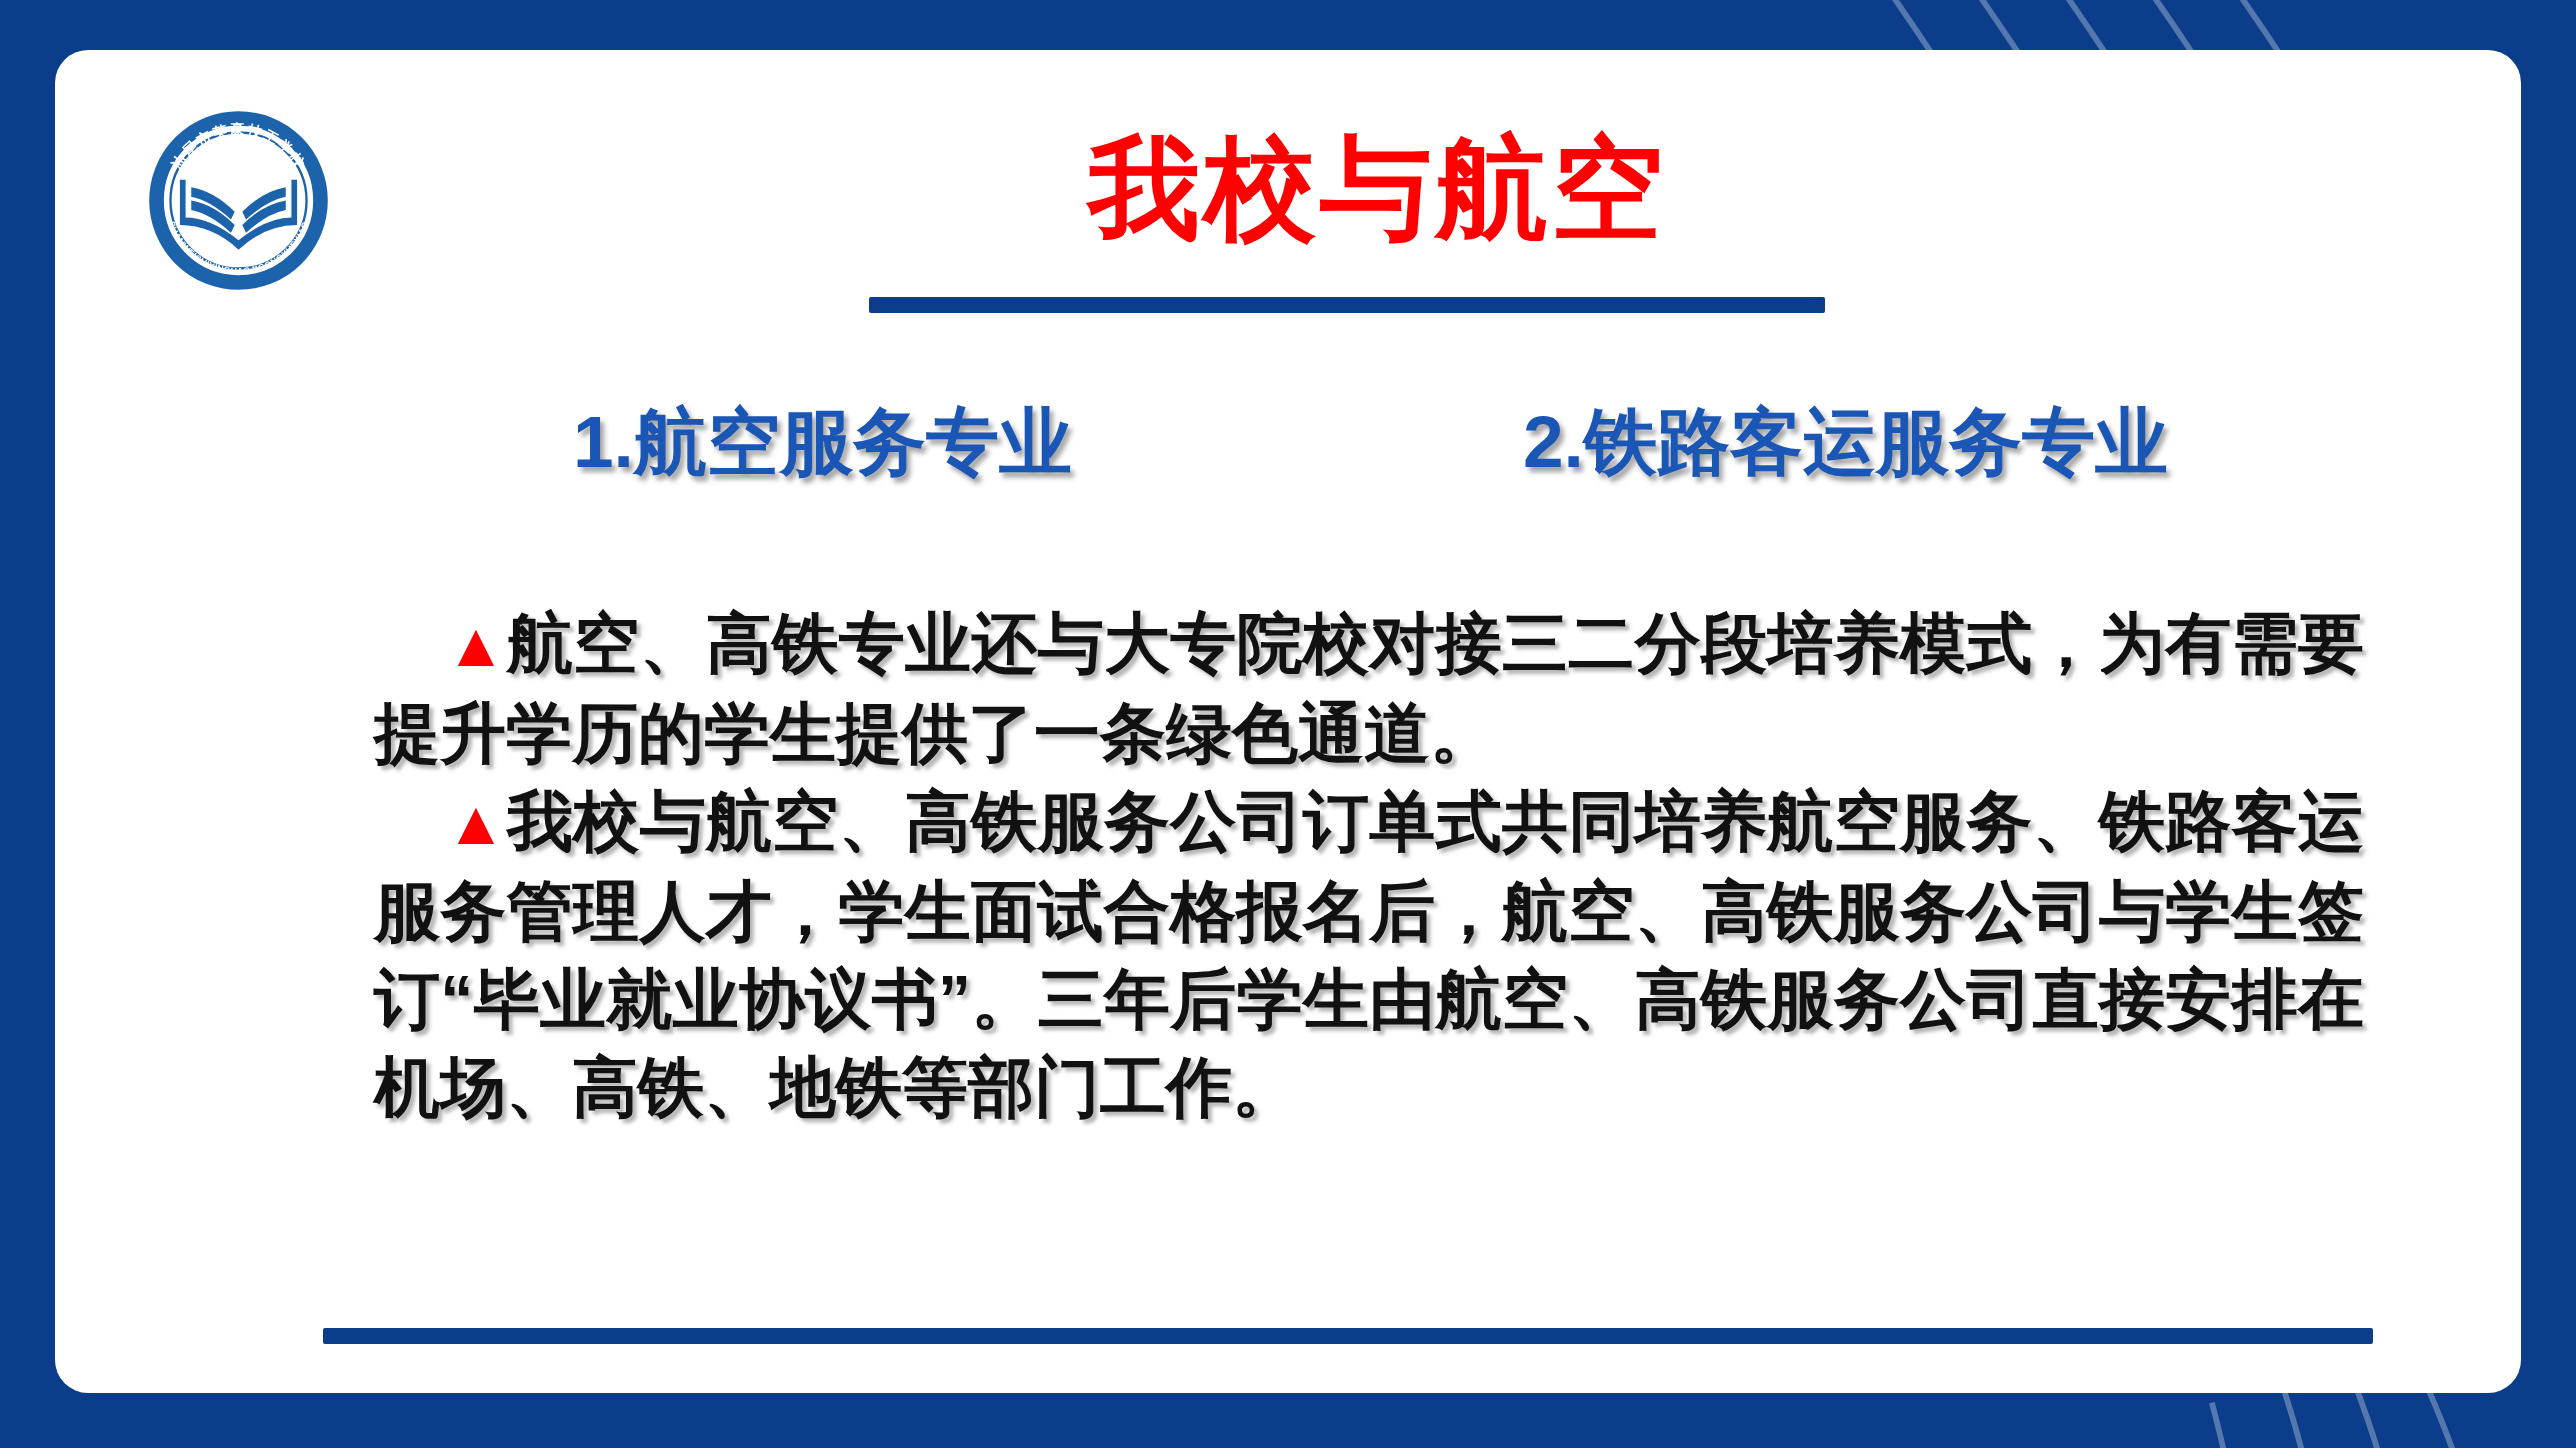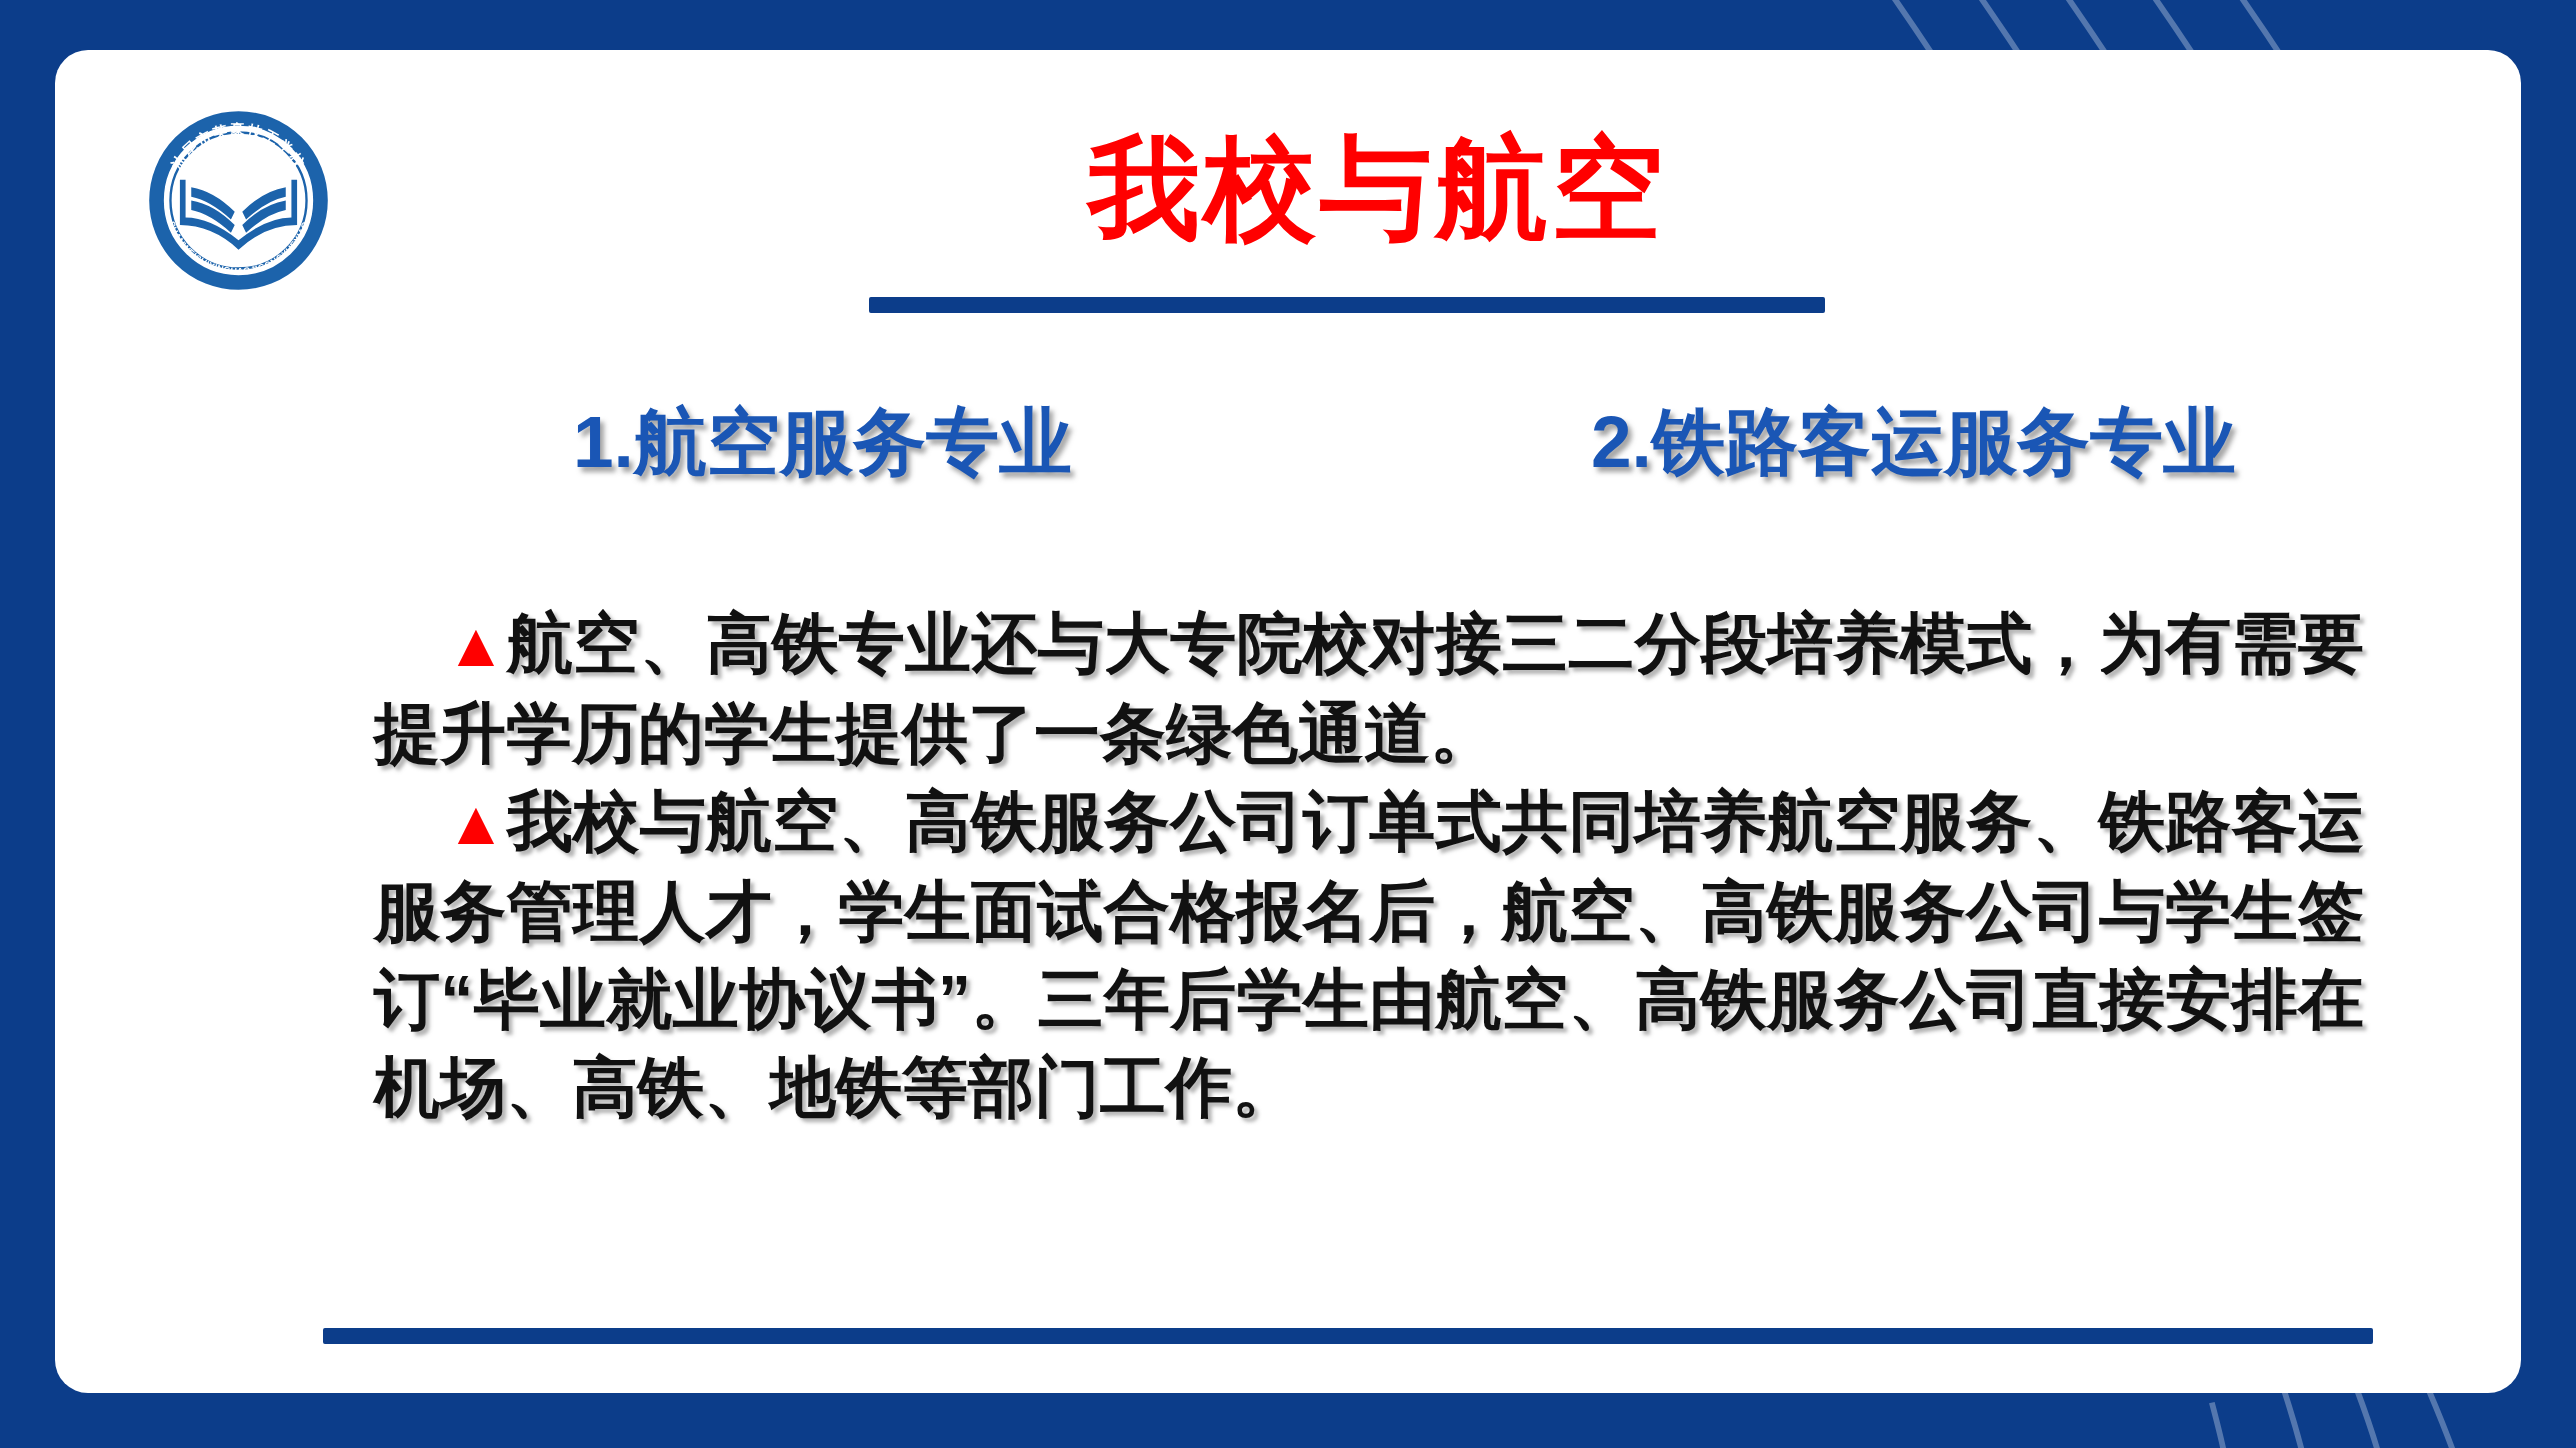--- a/index.html
+++ b/index.html
@@ -78,21 +78,21 @@
   .subhead {
     position: absolute;
     font-size: 73px;
     font-weight: 700;
     color: #1a56b5;
     line-height: 1;
     white-space: nowrap;
     text-shadow: 3.9px 4.8px 4.8px rgba(90,90,90,0.55);
   }
   .subhead-1 { left: 470px; top: 0; }
-  .subhead-2 { left: 1488px; top: 0; }
+  .subhead-2 { left: 1420px; top: 0; }
 
   
   .body-copy {
     position: absolute;
     left: 319px;
     top: 549px;
     width: 1990px;
     font-size: 66px;
     font-weight: 700;
     line-height: 88px;

